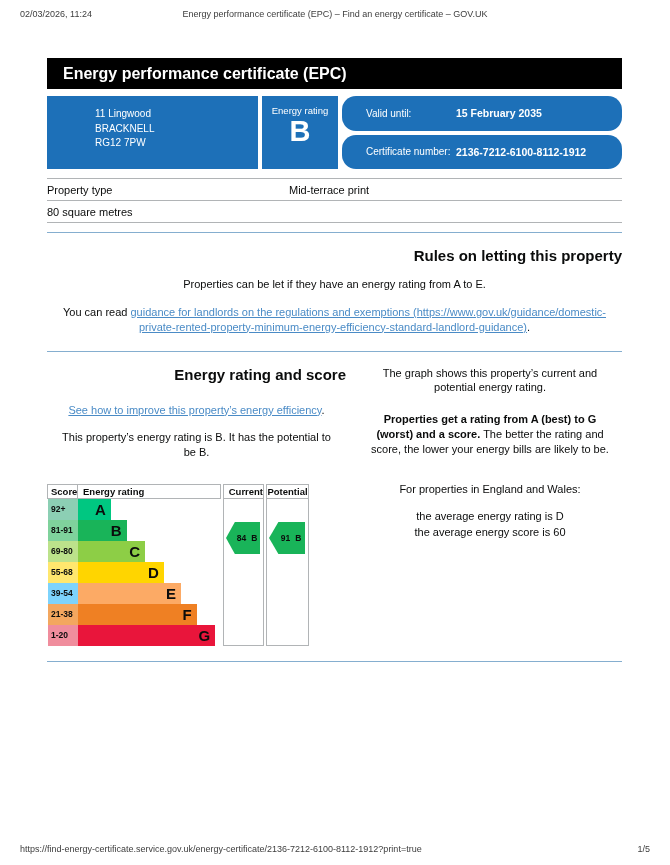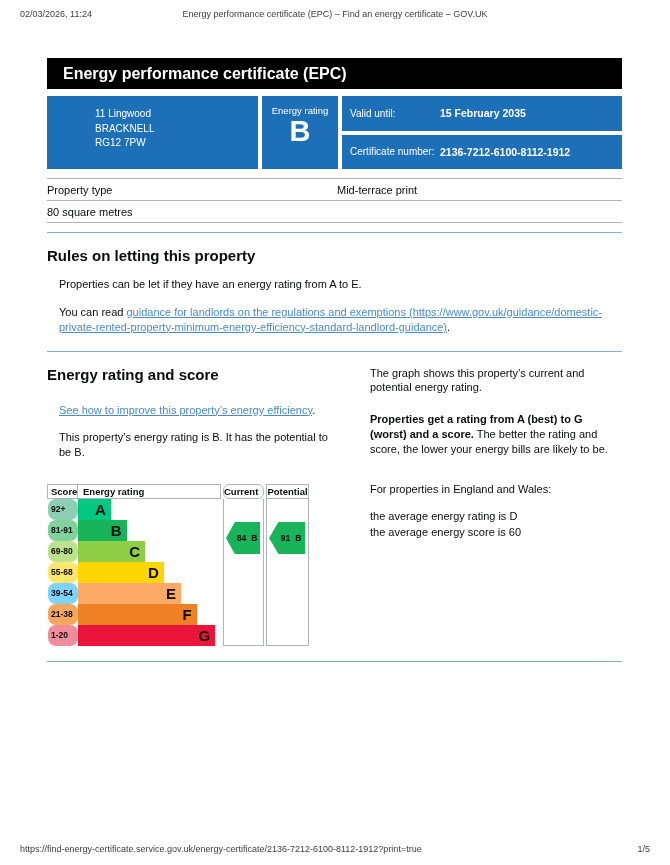--- a/index.html
+++ b/index.html
@@ -28,55 +28,55 @@
   }
 
   
   .summary { display: flex; gap: 4px; margin-top: 7px; height: 73px; }
   .sum-box { background: #1d70b8; color: #ffffff; }
   .sum-address { width: 211px; padding: 11px 13px; font-size: 10px; line-height: 1.45; }
   .sum-rating { width: 76px; text-align: center; padding-top: 9px; }
   .sum-rating-label { font-size: 9.5px; }
   .sum-rating-value { font-size: 29px; font-weight: bold; line-height: 1.05; }
   .sum-details { flex: 1; display: flex; flex-direction: column; gap: 4px; }
-  .sum-row { background: #1d70b8; color: #ffffff; flex: 1; display: flex; align-items: center; font-size: 10px; padding: 0 8px; }
+  .sum-row { background: #1d70b8; color: #ffffff; flex: 1; display: flex; align-items: center; font-size: 10px; padding: 0 24px; border-radius: 14px; }
   .sum-row-label { width: 90px; flex-shrink: 0; }
   .sum-row-value { font-weight: bold; font-size: 10.5px; }
 
   
   .ptable { margin-top: 9px; border-top: 1px solid #b1b4b6; font-size: 11px; }
   .ptable-row { display: flex; border-bottom: 1px solid #b1b4b6; padding: 5px 0 4px; }
-  .ptable-label { width: 290px; }
+  .ptable-label { width: 242px; }
 
   hr.blue { border: none; border-top: 1px solid #85aecf; margin: 9px 0 0; }
 
-  h2 { font-size: 15px; font-weight: bold; margin: 14px 0 0; }
-  p { font-size: 11px; line-height: 1.35; margin: 13px 12px 0; }
+  h2 { font-size: 15px; font-weight: bold; margin: 14px 0 0; text-align: right; }
+  p { font-size: 11px; line-height: 1.35; margin: 13px 12px 0; text-align: center; }
   a { color: #4a8bc6; text-decoration: underline; cursor: pointer; }
 
   
   .columns { display: flex; margin-top: 0; }
   .col-left { width: 299px; flex-shrink: 0; }
   .col-right { flex: 1; padding-left: 12px; padding-top: 14px; }
   .col-right .gap-lg { margin-top: 25px; }
   .avg { margin-top: 12px; line-height: 1.45; }
 
   
   .epc { margin-top: 24px; width: 262px; }
   .epc-header { display: flex; font-size: 9.5px; font-weight: bold; }
   .eh { height: 15px; line-height: 13px; border: 1px solid #b1b4b6; }
   .eh-group { display: flex; width: 174px; }
   .eh-score { width: 30px; padding-left: 3px; border-right: none; }
   .eh-rating { width: 144px; padding-left: 5px; }
-  .eh-current  { width: 42px; margin-left: 2px; text-align: left; border-radius: 6px; }
+  .eh-current  { width: 42px; margin-left: 2px; text-align: right; }
   .eh-potential{ width: 44px; margin-left: 2px; text-align: center; }
   .epc-body { display: flex; }
   .epc-left { width: 174px; padding-left: 1px; }
   .epc-row { display: flex; height: 21px; }
-  .epc-score { width: 30px; font-size: 8.5px; font-weight: bold; line-height: 21px; padding-left: 3px; flex-shrink: 0; border-radius: 8px; }
+  .epc-score { width: 30px; font-size: 8.5px; font-weight: bold; line-height: 21px; padding-left: 3px; flex-shrink: 0; }
   .epc-bandwrap { width: 143px; }
   .epc-band { height: 21px; line-height: 21px; font-size: 15px; font-weight: bold; text-align: right; padding-right: 5px; color: #0b0c0c; }
   .epc-colcur, .epc-colpot {
     position: relative; height: 147px;
     border: 1px solid #b1b4b6; border-top: none; margin-left: 2px;
   }
   .epc-colcur { width: 42px; }
   .epc-colpot { width: 44px; }
   .epc-arrow {
     position: absolute; left: 2px; right: 3px; height: 32px;

